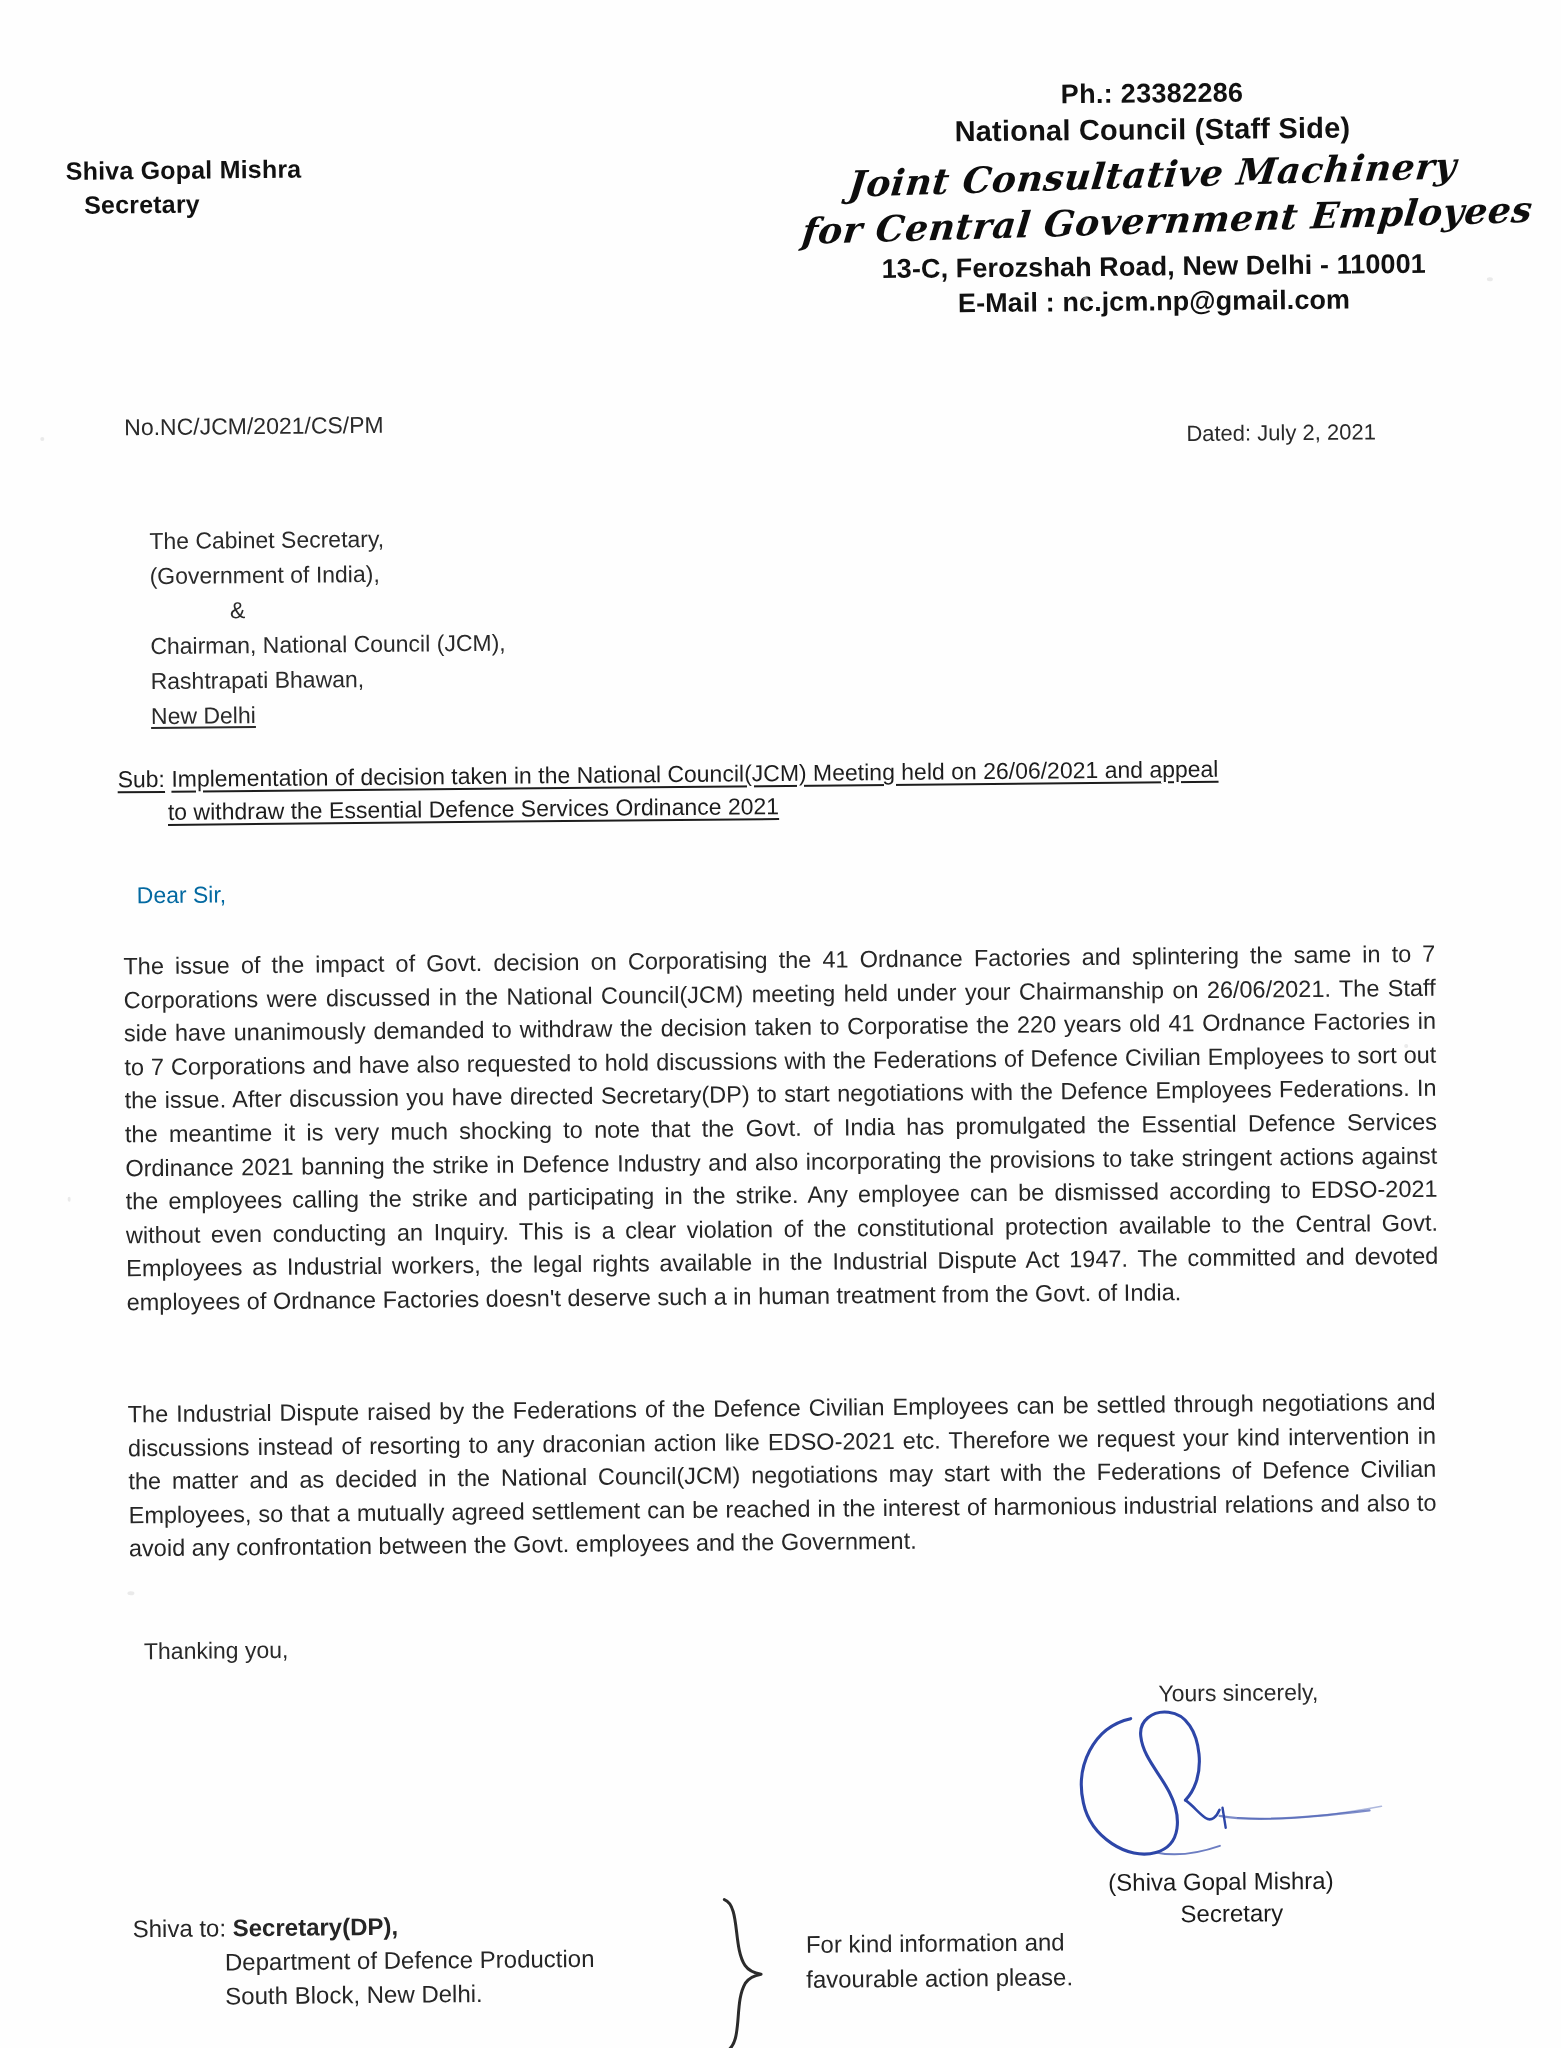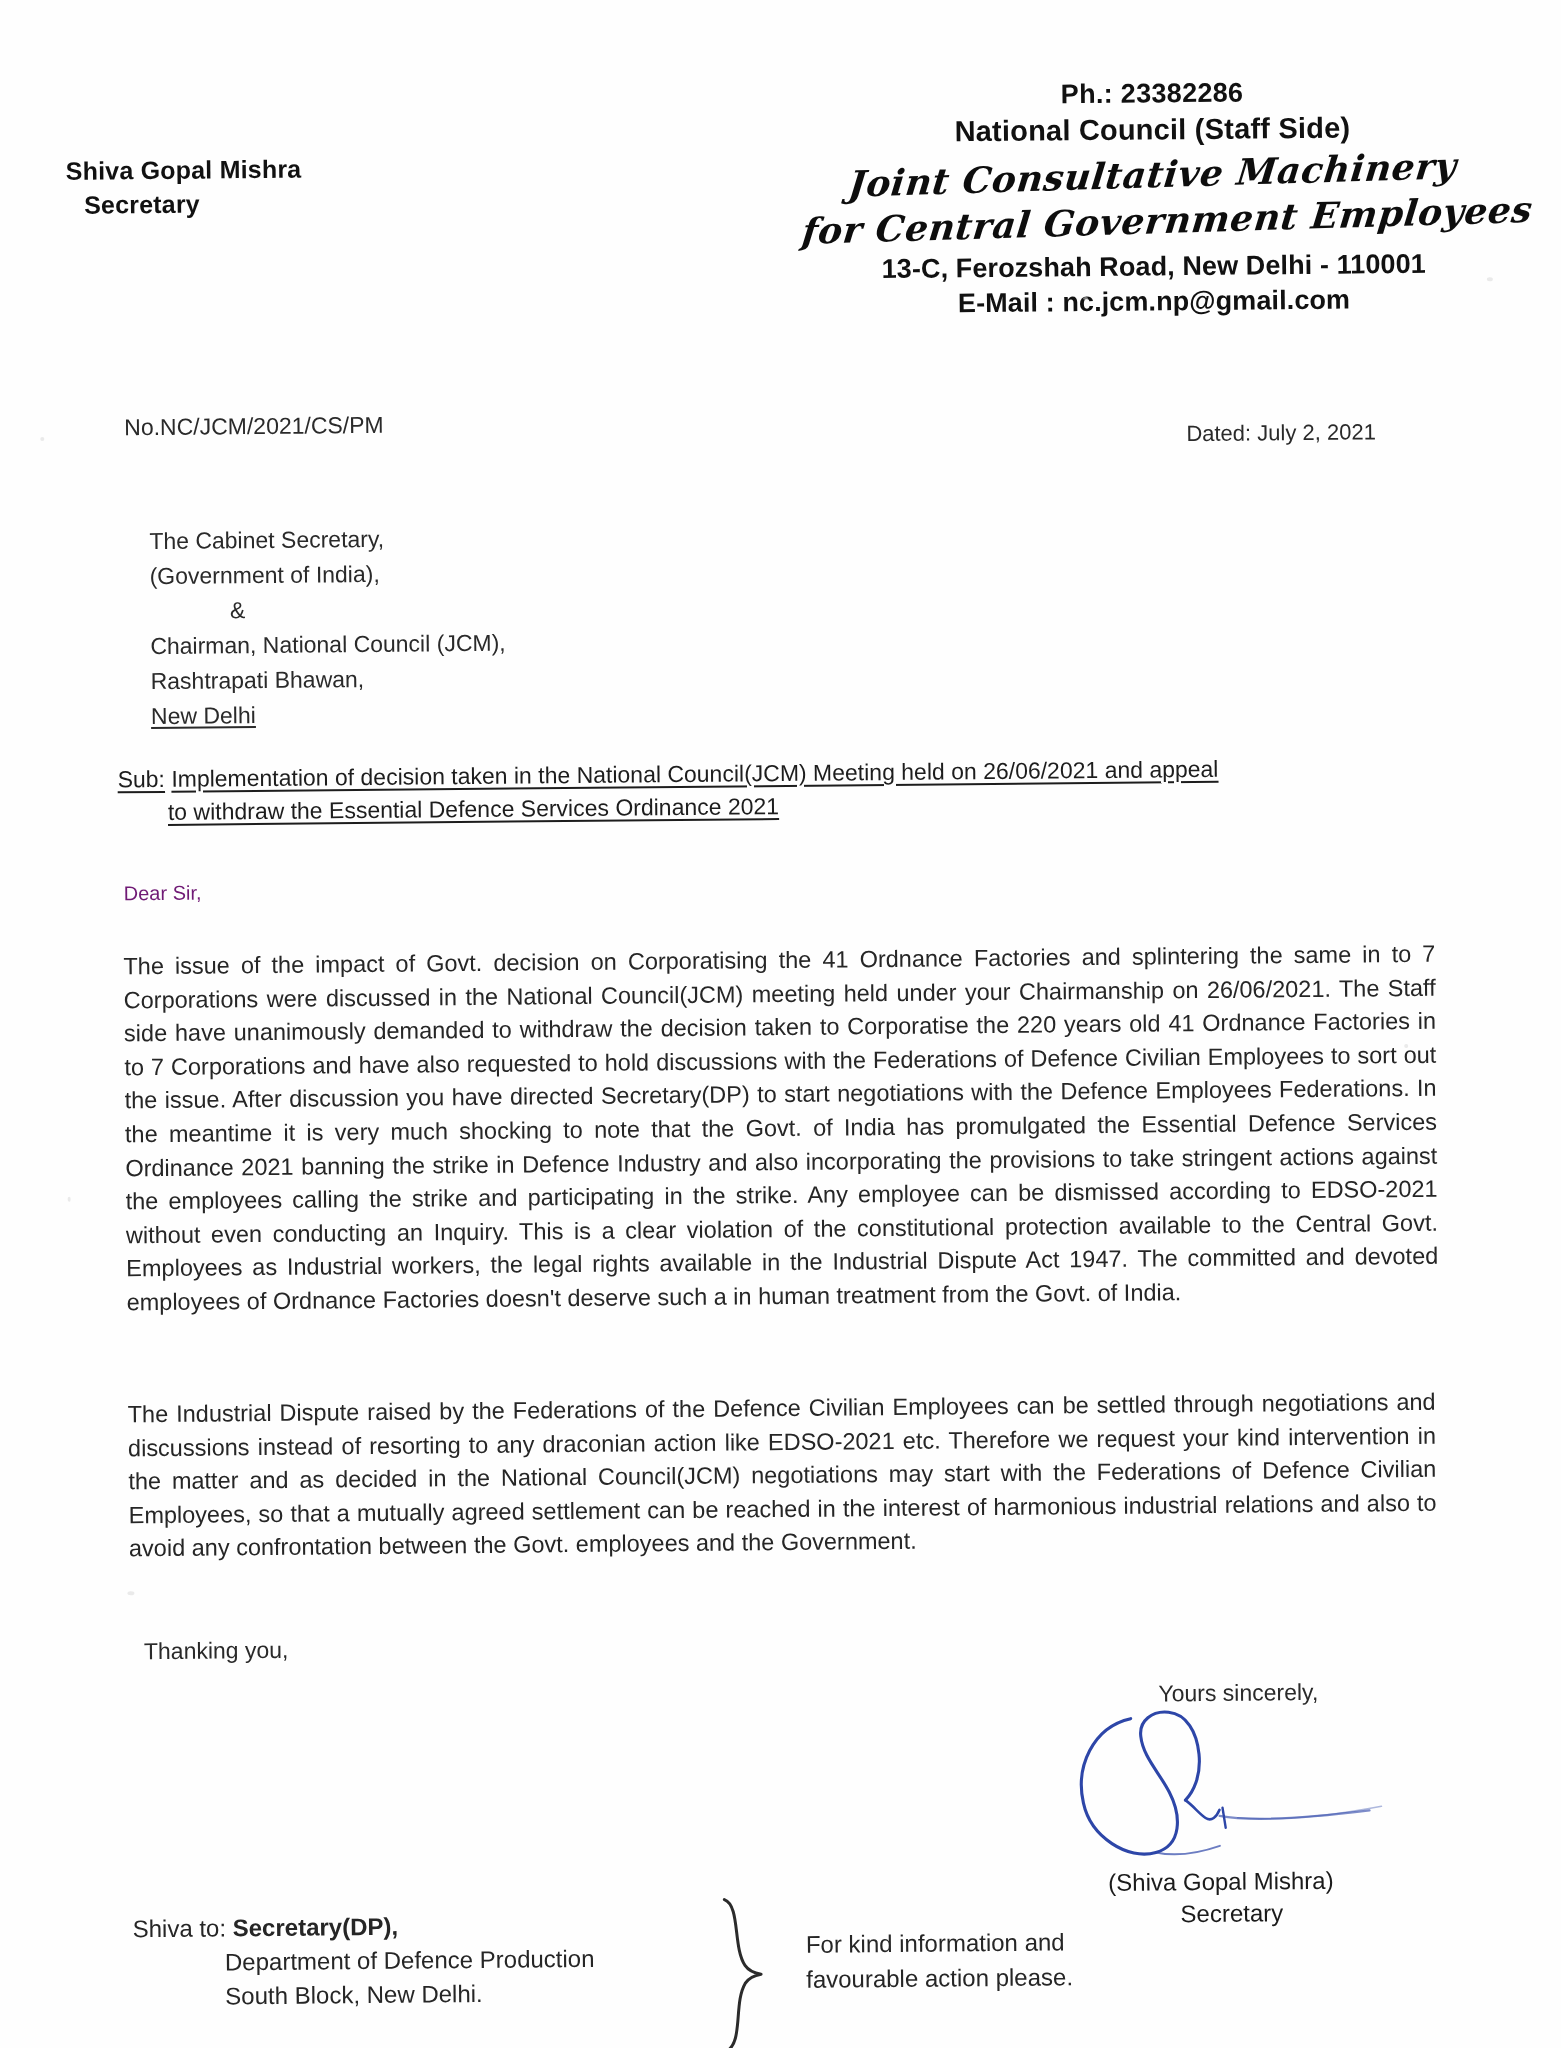--- a/index.html
+++ b/index.html
@@ -142,24 +142,24 @@
     text-decoration: underline;
     text-underline-offset: 4px;
   }
   .subject .l2 {
     display: block;
     padding-left: 50px;
   }
 
   
   .salutation {
-    left: 123px;
+    left: 136px;
     top: 876px;
-    font-size: 20px;
-    color: #701a75;
+    font-size: 23px;
+    color: #0369a1;
   }
   .para {
     font-size: 23.5px;
     line-height: 33.6px;
     text-align: justify;
     color: #262626;
   }
   .para1 {
     left: 122px;
     top: 944px;

